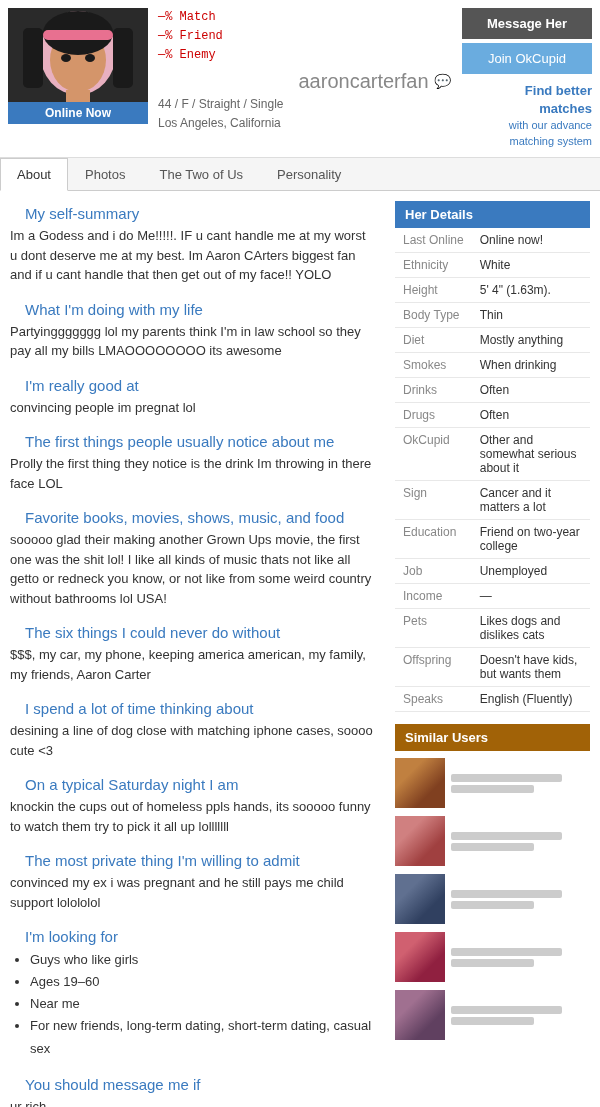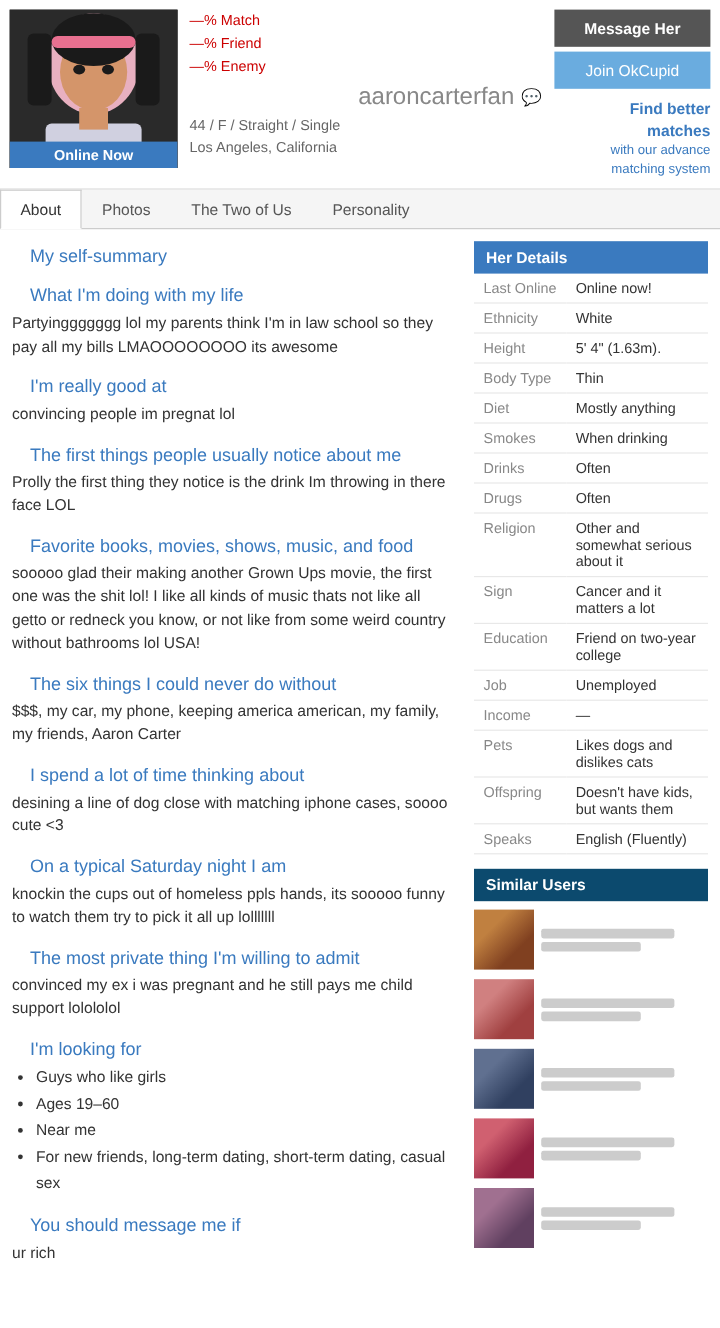--- a/index.html
+++ b/index.html
@@ -1,26 +1,26 @@
 <!DOCTYPE html>
 <html><head>
   <meta charset="utf-8">
   <style>
     * { margin: 0; padding: 0; box-sizing: border-box; }
     body { font-family: Arial, sans-serif; font-size: 13px; background: #fff; width: 600px; }
 
     
     .header { display: flex; border-bottom: 1px solid #ddd; padding: 8px; position: relative; }
-    .profile-photo { width: 140px; height: 132px; background: #222; position: relative; flex-shrink: 0; overflow: hidden; }
+    .profile-photo { width: 140px; height: 116px; background: #222; position: relative; flex-shrink: 0; overflow: hidden; }
     .profile-photo-img { width: 100%; height: 100%; background: linear-gradient(135deg, #444 0%, #222 50%, #555 100%); position: relative; }
     .online-badge { position: absolute; bottom: 0; left: 0; right: 0; background: #3a7abf; color: #fff; text-align: center; font-size: 12px; font-weight: bold; padding: 4px 0; }
 
     .header-middle { flex: 1; padding: 0 10px; }
     .match-info { color: #c00; font-size: 12px; line-height: 1.6; margin-bottom: 4px; }
-    .match-info span { display: block; }
+    .match-info span { display: block; font-family: Liberation Mono, monospace; }
     .username { font-size: 20px; color: #666; margin: 4px 0 2px; display: flex; align-items: center; gap: 6px; justify-content: flex-end; }
     .username-text { color: #888; }
     .chat-icon { color: #aaa; font-size: 14px; }
     .user-meta { font-size: 12px; color: #666; line-height: 1.6; }
 
     .header-right { width: 130px; flex-shrink: 0; }
     .btn-message { display: block; background: #555; color: #fff; text-align: center; padding: 8px 10px; font-size: 13px; font-weight: bold; margin-bottom: 4px; cursor: pointer; border: none; width: 100%; }
     .btn-okcupid { display: block; background: #6aacdf; color: #fff; text-align: center; padding: 8px 10px; font-size: 13px; cursor: pointer; border: none; width: 100%; }
     .find-better { margin-top: 8px; font-size: 11px; color: #3a7abf; text-align: right; line-height: 1.4; }
     .find-better .main-text { font-size: 13px; font-weight: bold; color: #3a7abf; margin-left: 46px; }
@@ -45,21 +45,21 @@
 
     
     .details-header { background: #3a7abf; color: #fff; padding: 6px 10px; font-size: 13px; font-weight: bold; margin-bottom: 0; }
     .details-table { width: 100%; border-collapse: collapse; font-size: 12px; }
     .details-table tr { border-bottom: 1px solid #e8e8e8; }
     .details-table td { padding: 5px 8px; vertical-align: top; }
     .details-table td:first-child { color: #888; width: 75px; white-space: nowrap; }
     .details-table td:last-child { color: #333; }
 
     
-    .similar-header { background: #0c4a6e; color: #fff; padding: 6px 10px; font-size: 13px; font-weight: bold; margin-top: 12px; }
+    .similar-header { background: #a16207; color: #fff; padding: 6px 10px; font-size: 13px; font-weight: bold; margin-top: 12px; }
     .similar-grid { display: flex; flex-direction: column; gap: 2px; margin-top: 4px; }
     .similar-user { display: flex; align-items: center; gap: 6px; padding: 3px 0; }
     .similar-thumb { width: 50px; height: 50px; background: #bbb; flex-shrink: 0; }
     .similar-thumb-1 { background: linear-gradient(135deg, #c08040 30%, #804020 70%); }
     .similar-thumb-2 { background: linear-gradient(135deg, #d08080 30%, #a04040 70%); }
     .similar-thumb-3 { background: linear-gradient(135deg, #607090 30%, #304060 70%); }
     .similar-thumb-4 { background: linear-gradient(135deg, #d06070 30%, #902040 70%); }
     .similar-thumb-5 { background: linear-gradient(135deg, #a07090 30%, #604060 70%); }
     .similar-info { flex: 1; }
     .similar-blur { height: 8px; background: #ccc; border-radius: 2px; margin: 3px 0; }
@@ -132,20 +132,21 @@
   <div class="tab">Photos</div>
   <div class="tab">The Two of Us</div>
   <div class="tab">Personality</div>
 </div>
 
 <div class="main">
 
   <div class="content-left">
 
     <div class="section-title">My self-summary</div>
+    <div class="section-text">Im a Godess and i do Me!!!!!. IF u cant handle me at my worst u dont deserve me at my best. Im Aaron CArters biggest fan and if u cant handle that then get out of my face!! YOLO</div>
 
     <div class="section-title">What I'm doing with my life</div>
     <div class="section-text">Partyinggggggg lol my parents think I'm in law school so they pay all my bills LMAOOOOOOOO its awesome</div>
 
     <div class="section-title">I'm really good at</div>
     <div class="section-text">convincing people im pregnat lol</div>
 
     <div class="section-title">The first things people usually notice about me</div>
     <div class="section-text">Prolly the first thing they notice is the drink Im throwing in there face LOL</div>
 
@@ -208,21 +209,21 @@
           </tr>
           <tr>
             <td>Drinks</td>
             <td>Often</td>
           </tr>
           <tr>
             <td>Drugs</td>
             <td>Often</td>
           </tr>
           <tr>
-            <td>Religion</td>
+            <td>OkCupid</td>
             <td>Other and somewhat serious about it</td>
           </tr>
           <tr>
             <td>Sign</td>
             <td>Cancer and it matters a lot</td>
           </tr>
           <tr>
             <td>Education</td>
             <td>Friend on two-year college</td>
           </tr>

